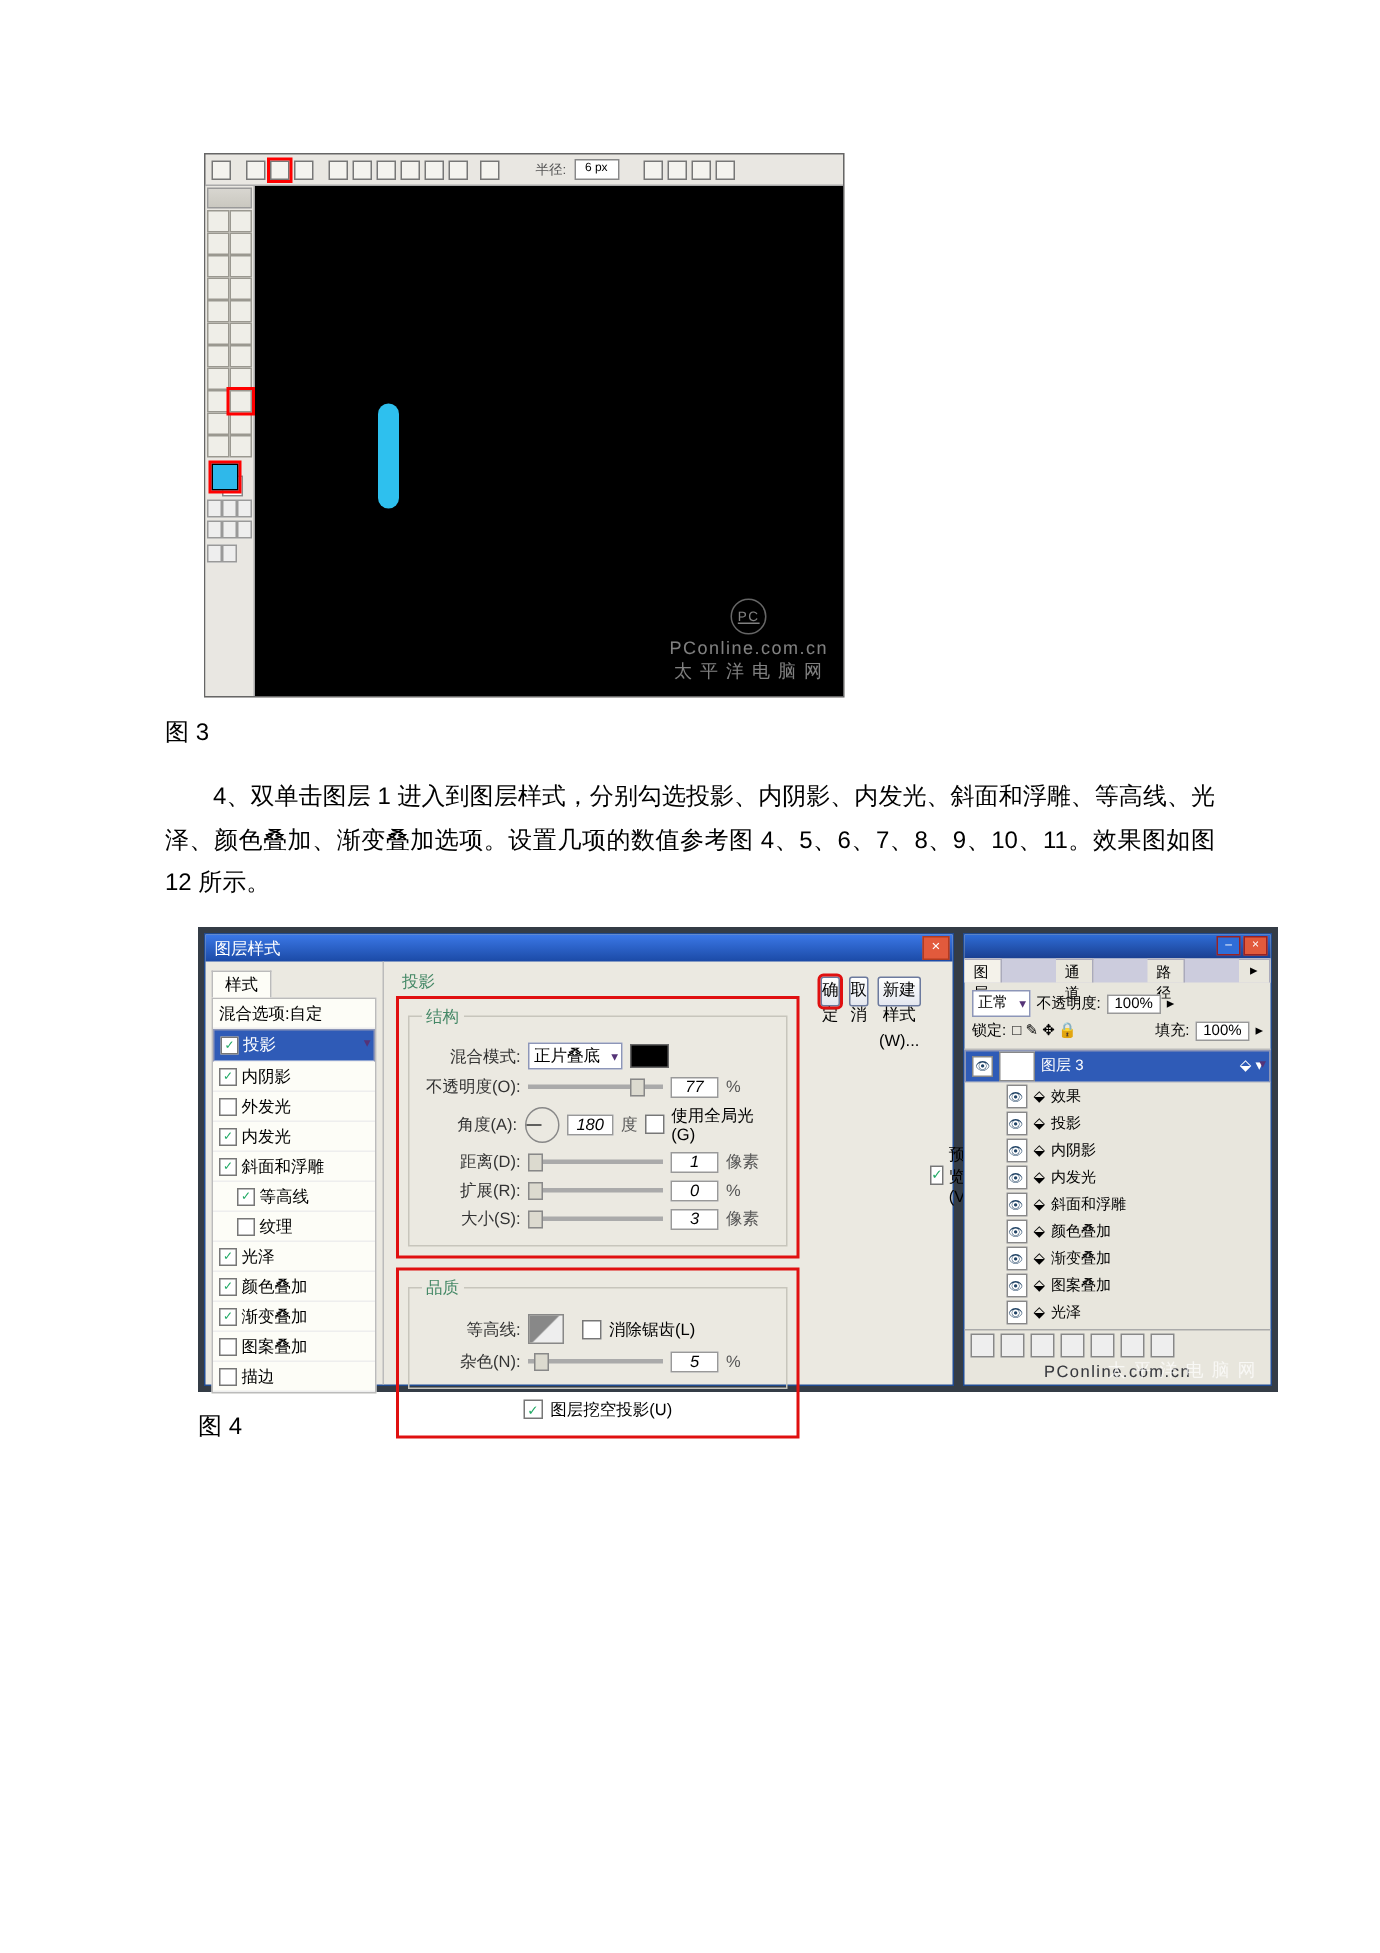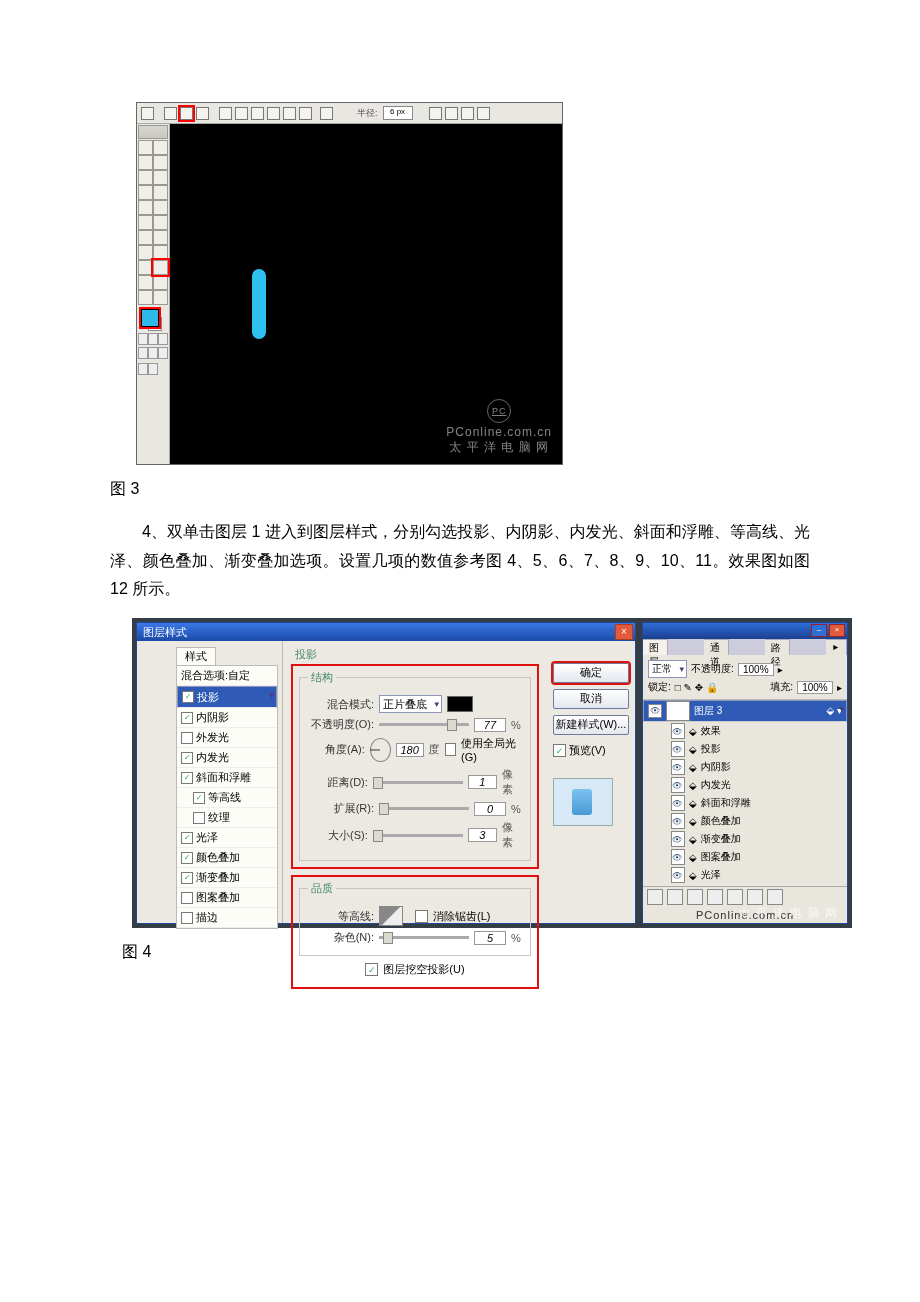--- a/index.html
+++ b/index.html
@@ -154,21 +154,20 @@
     text-align: center;
     line-height: 13px;
     font-size: 10px;
     border: 1px solid #b33b1f;
   }
   .fig4 .dlg-body { display: flex; height: calc(100% - 18px); }
   .fig4 .styles {
     width: 110px;
     border-right: 1px solid #bbb;
     padding: 6px 4px;
-    margin-left: 35px;
   }
   .fig4 .styles .hdr {
     display: inline-block;
     background: #fdfdf7;
     border: 1px solid #bbb;
     border-bottom: none;
     padding: 1px 8px;
     font-size: 11px;
   }
   .fig4 .styles ul { list-style: none; padding: 0; margin: 0; border: 1px solid #bbb; background: #fdfdf7; }
@@ -191,22 +190,22 @@
   .fig4 .sel { border: 1px solid #8d96b8; background: #fff; padding: 0 14px 0 3px; height: 16px; line-height:16px; position:relative; }
   .fig4 .sel::after { content:"▾"; position:absolute; right:2px; top:0; font-size:9px; color:#537; }
   .fig4 .colorsw { width: 24px; height: 14px; background: #000; border: 1px solid #666; }
   .fig4 .smcb { width:11px;height:11px;border:1px solid #777;background:#fff;display:inline-flex;align-items:center;justify-content:center;font-size:9px;color:#2a6; }
   .fig4 .angle { width:22px;height:22px;border:1px solid #888;border-radius:50%;position:relative; }
   .fig4 .angle::after { content:""; position:absolute; top:50%; left:50%; width:10px; height:1px; background:#333; transform: translateY(-50%) rotate(180deg); transform-origin:left; }
   .fig4 .contour { width: 22px; height: 18px; border: 1px solid #888; background: linear-gradient(135deg,#888 48%,#eee 52%); }
 
   .fig4 .btns {
     width: 82px;
-    padding: 22px 6px;
-    display: flex; flex-direction: column; gap: 6px;
+    padding: 10px 6px;
+    display: flex; flex-direction: row; gap: 6px;
   }
   .fig4 .btns .btn {
     height: 18px; border: 1px solid #6c7a9e; background: linear-gradient(#fff,#e4e7ef);
     text-align: center; line-height: 17px; font-size: 11px; border-radius: 2px;
   }
   .fig4 .btns .btn.redline { outline: 2px solid #e01010; }
   .fig4 .btns .prevcb { display:flex; align-items:center; gap:3px; font-size:11px; margin-top:2px; }
   .fig4 .btns .thumb {
     margin-top: 14px;
     width: 58px; height: 46px; border:1px solid #9aa; background:#d7e9f7;
@@ -617,15 +616,15 @@
           <div></div>
           <div></div>
           <div></div>
         </div>
         <div class="wm">PConline.com.cn</div>
       </div>
     </div>
     <div class="wm2">太 平 洋 电 脑 网</div>
   </div>
 
-  <p class="para caption" style="margin-left:12px;">图 4</p>
+  <p class="para caption" style="margin-left:22px;">图 4</p>
 
 </div>
 
 </body></html>

